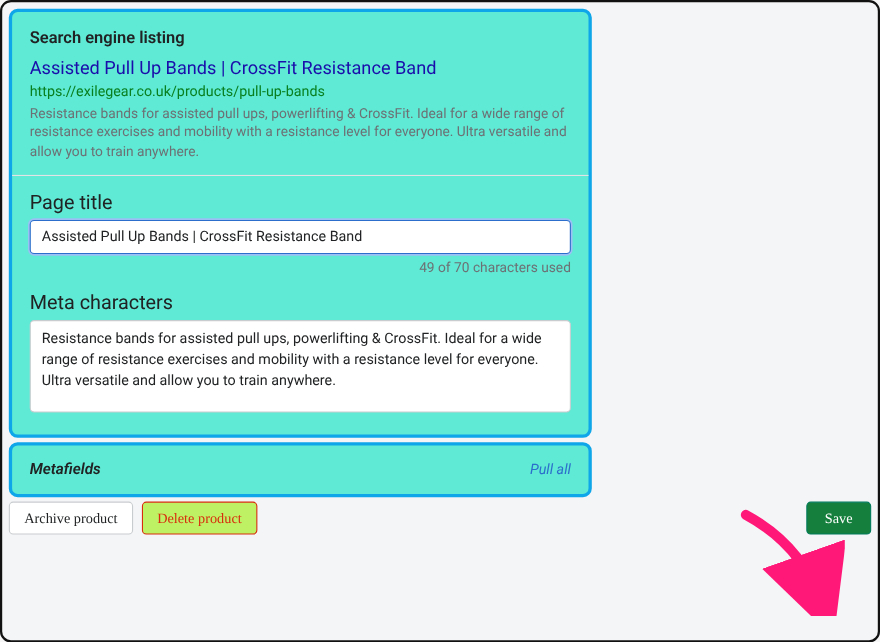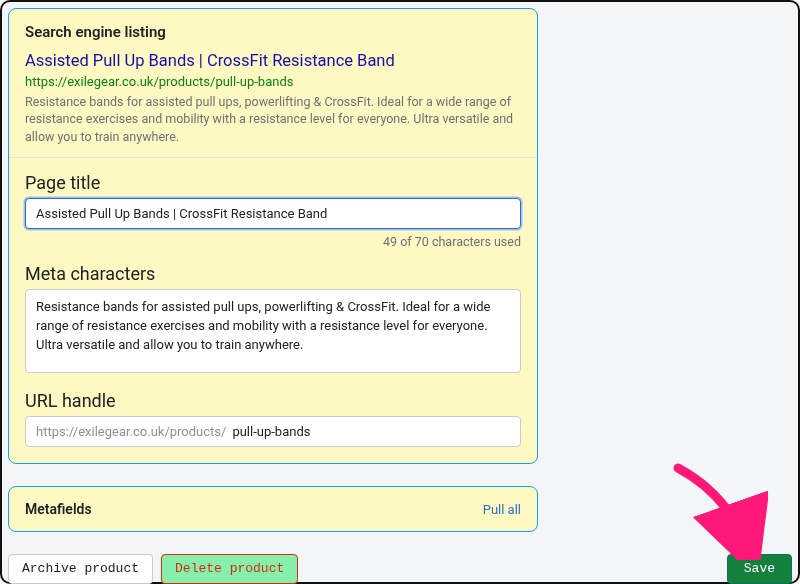--- a/index.html
+++ b/index.html
@@ -20,25 +20,25 @@
     border: 2px solid #111;
     border-radius: 10px;
     position: relative;
     padding: 6px;
     background: #f4f5f6;
   }
   .main-col {
     width: 530px;
   }
   .card {
-    background: #fef9c3;
-    border: 1px solid #0ea5e9;
+    background: #5eead4;
+    border: 3px solid #0ea5e9;
     border-radius: 8px;
     box-shadow: 0 0 0 rgba(0,0,0,0);
-    margin-bottom: 22px;
+    margin-bottom: 4px;
   }
   .section-top { padding: 14px 16px 12px 16px; }
   .section-title {
     font-size: 15px;
     font-weight: 600;
     margin: 0 0 10px 0;
   }
   .preview-title {
     color: #1a0dab;
     font-size: 16.5px;
@@ -112,20 +112,21 @@
     padding: 7px 10px 7px 2px;
     color: #202223;
     background: transparent;
     font-family: inherit;
   }
   .metafields {
     display: flex;
     align-items: center;
     justify-content: space-between;
     padding: 14px 16px;
+    font-style: italic;
   }
   .metafields-title { font-size: 14px; font-weight: 600; }
   .link {
     color: #2c6ecb;
     font-size: 13px;
     text-decoration: none;
     cursor: pointer;
   }
   .footer-row {
     display: flex;
@@ -133,30 +134,30 @@
     justify-content: space-between;
     width: 100%;
     margin-top: 4px;
   }
   .footer-left { display: flex; gap: 8px; }
   .btn {
     border-radius: 4px;
     padding: 7px 13px;
     font-size: 13px;
     cursor: pointer;
-    font-family: Liberation Mono, monospace;
+    font-family: Liberation Serif, serif;
     line-height: 1.1;
   }
   .btn-plain {
     background: #fff;
     border: 1px solid #c9cccf;
     color: #202223;
   }
   .btn-destructive {
-    background: #86efac;
+    background: #bef264;
     border: 1px solid #d82c0d;
     color: #d82c0d;
   }
   .btn-primary {
     background: #15803d;
     border: 1px solid #007a5c;
     color: #fff;
     padding: 7px 16px;
   }
   
@@ -196,27 +197,20 @@
           <label class="field-label">Page title</label>
           <input class="text-input focused" type="text" value="Assisted Pull Up Bands | CrossFit Resistance Band" style="">
           <div class="helper">49 of 70 characters used</div>
         </div>
 
         <div class="field">
           <label class="field-label">Meta characters</label>
           <textarea class="textarea-input" style="">Resistance bands for assisted pull ups, powerlifting &amp; CrossFit. Ideal for a wide range of resistance exercises and mobility with a resistance level for everyone. Ultra versatile and allow you to train anywhere.</textarea>
         </div>
 
-        <div class="field">
-          <label class="field-label">URL handle</label>
-          <div class="url-wrap">
-            <span class="url-prefix">https://exilegear.co.uk/products/</span>
-            <input class="url-value-input" type="text" value="pull-up-bands" style="">
-          </div>
-        </div>
 
       </div>
     </div>
 
     <div class="card metafields">
       <div class="metafields-title">Metafields</div>
       <a class="link">Pull all</a>
     </div>
 
   </div>

